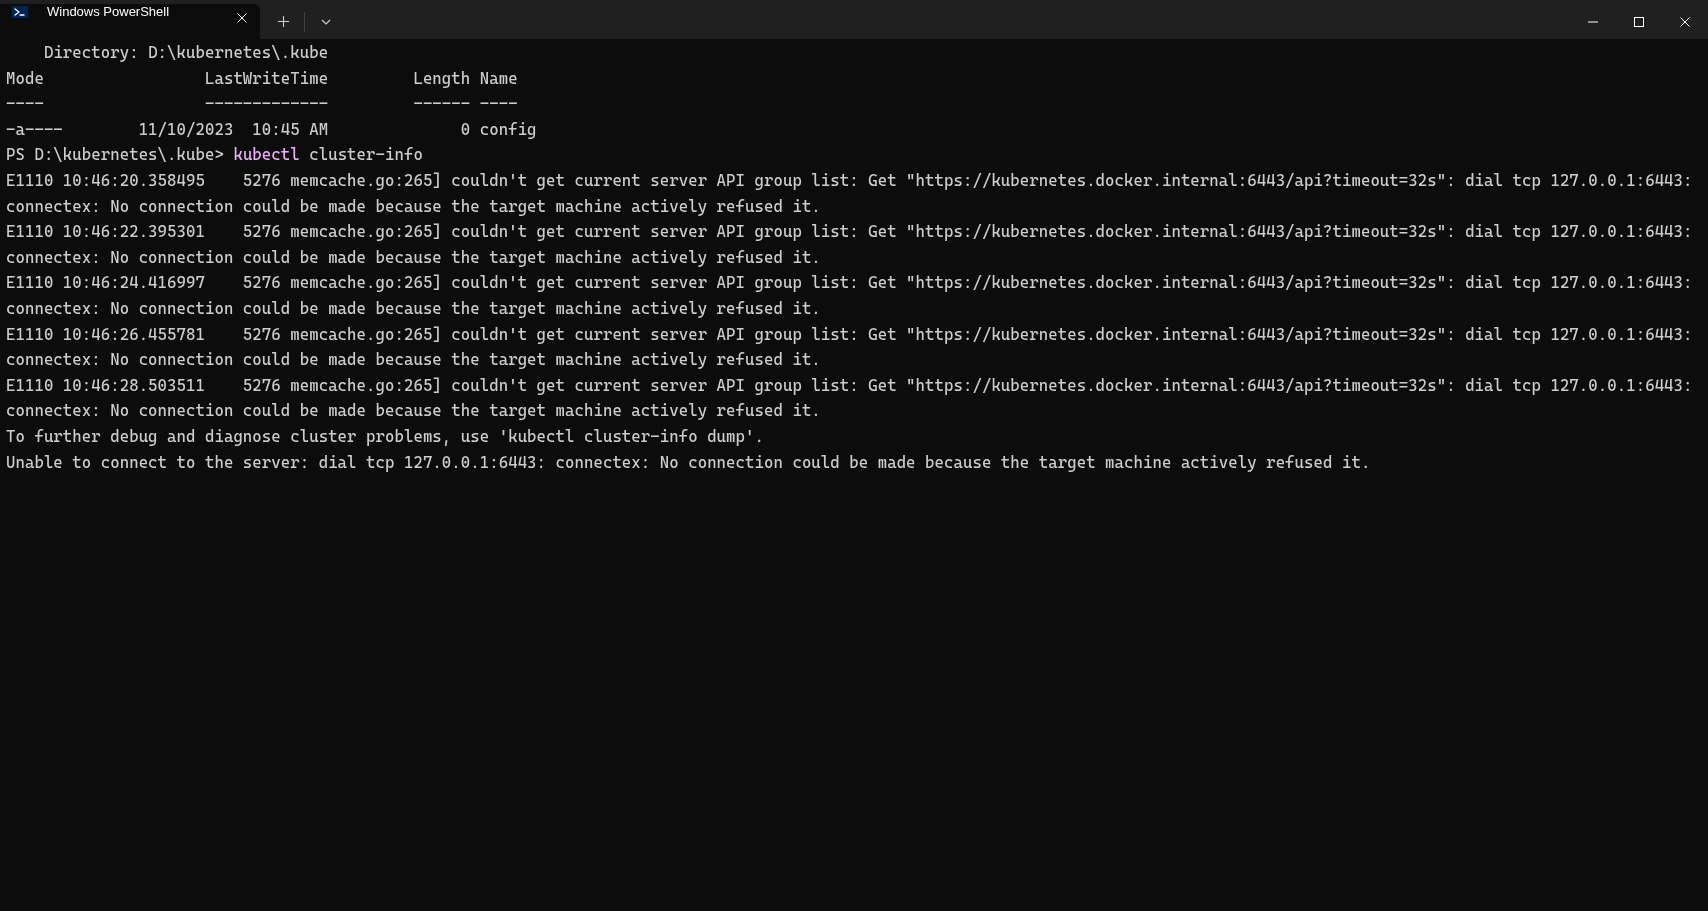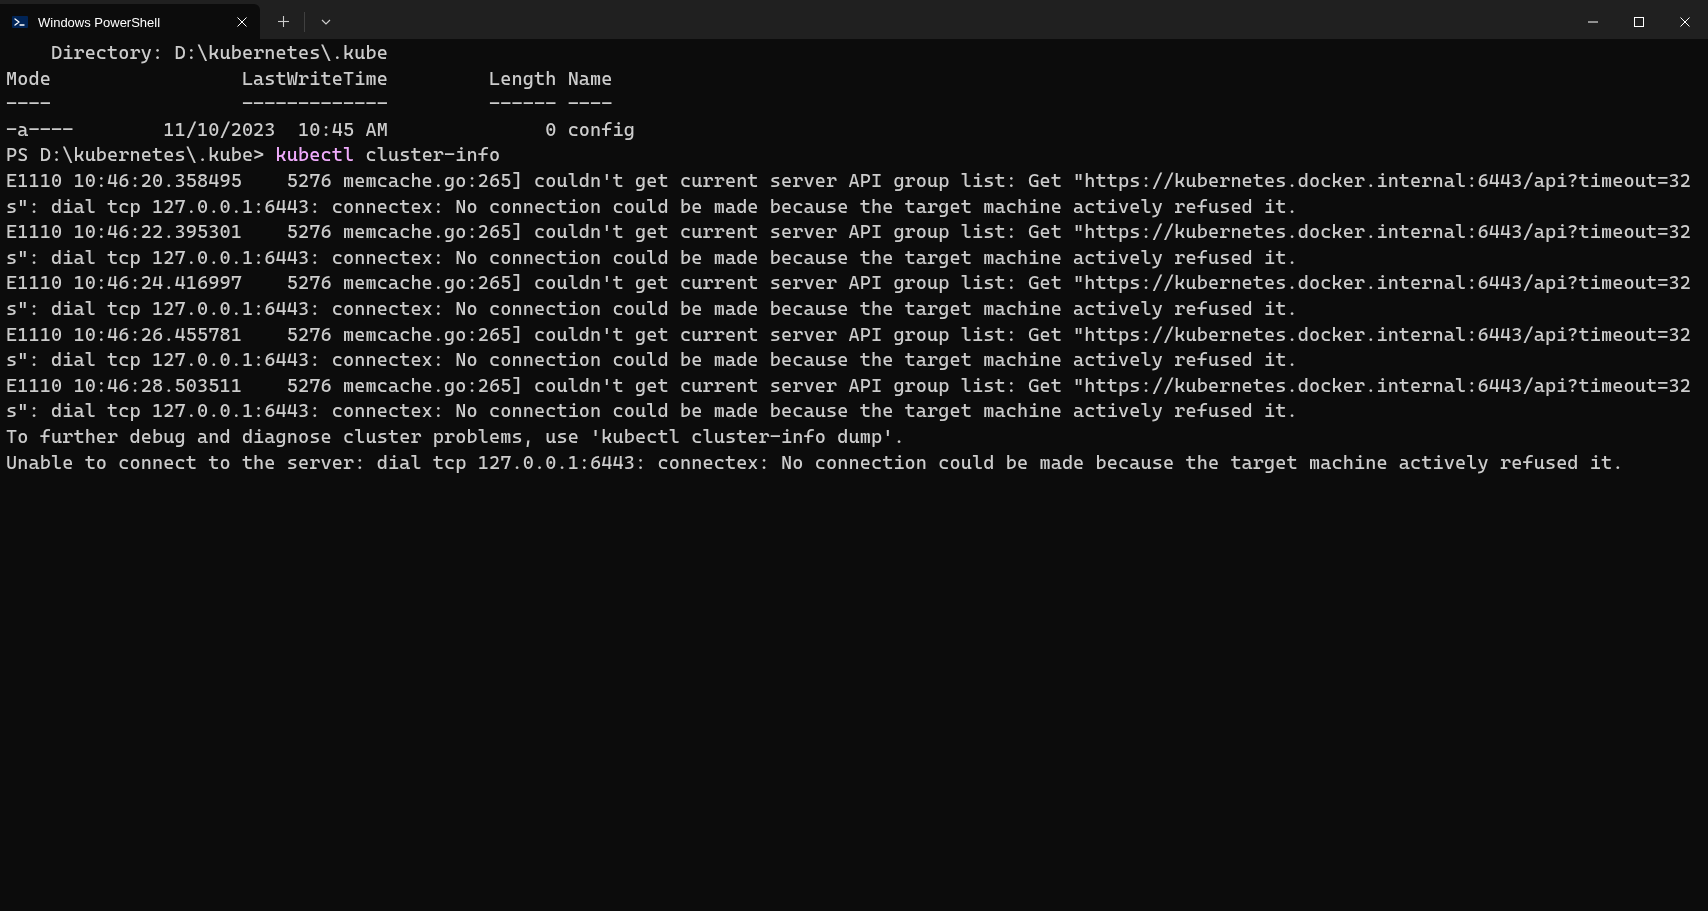--- a/index.html
+++ b/index.html
@@ -14,23 +14,23 @@
   .titlebar {
     height: 40px;
     background: #202020;
     display: flex;
     align-items: stretch;
     user-select: none;
   }
   .tab {
     background: #0c0c0c;
     display: flex;
-    align-items: center;
+    align-items: flex-start;
     padding: 0 4px 0 12px;
-    gap: 10px;
+    gap: 19px;
     min-width: 260px;
     border-top-right-radius: 6px;
     position: relative;
     margin-top: 4px;
   }
   .tab-icon {
     width: 16px;
     height: 16px;
     display: flex;
     align-items: center;
@@ -81,21 +81,21 @@
   }
   .wc-btn {
     width: 46px;
     display: flex;
     align-items: center;
     justify-content: center;
     color: #ffffff;
   }
   .terminal {
     padding: 0 6px 6px 6px;
-    font-size: 19px;
+    font-size: 16px;
     line-height: 25.6px;
     white-space: pre-wrap;
     word-break: break-all;
     font-family: 'Cascadia Mono', 'Consolas', monospace;
     color: #cccccc;
     letter-spacing: 0.1px;
   }
   .cmd-yellow { color: #f0abfc; }
 </style>
 </head>

